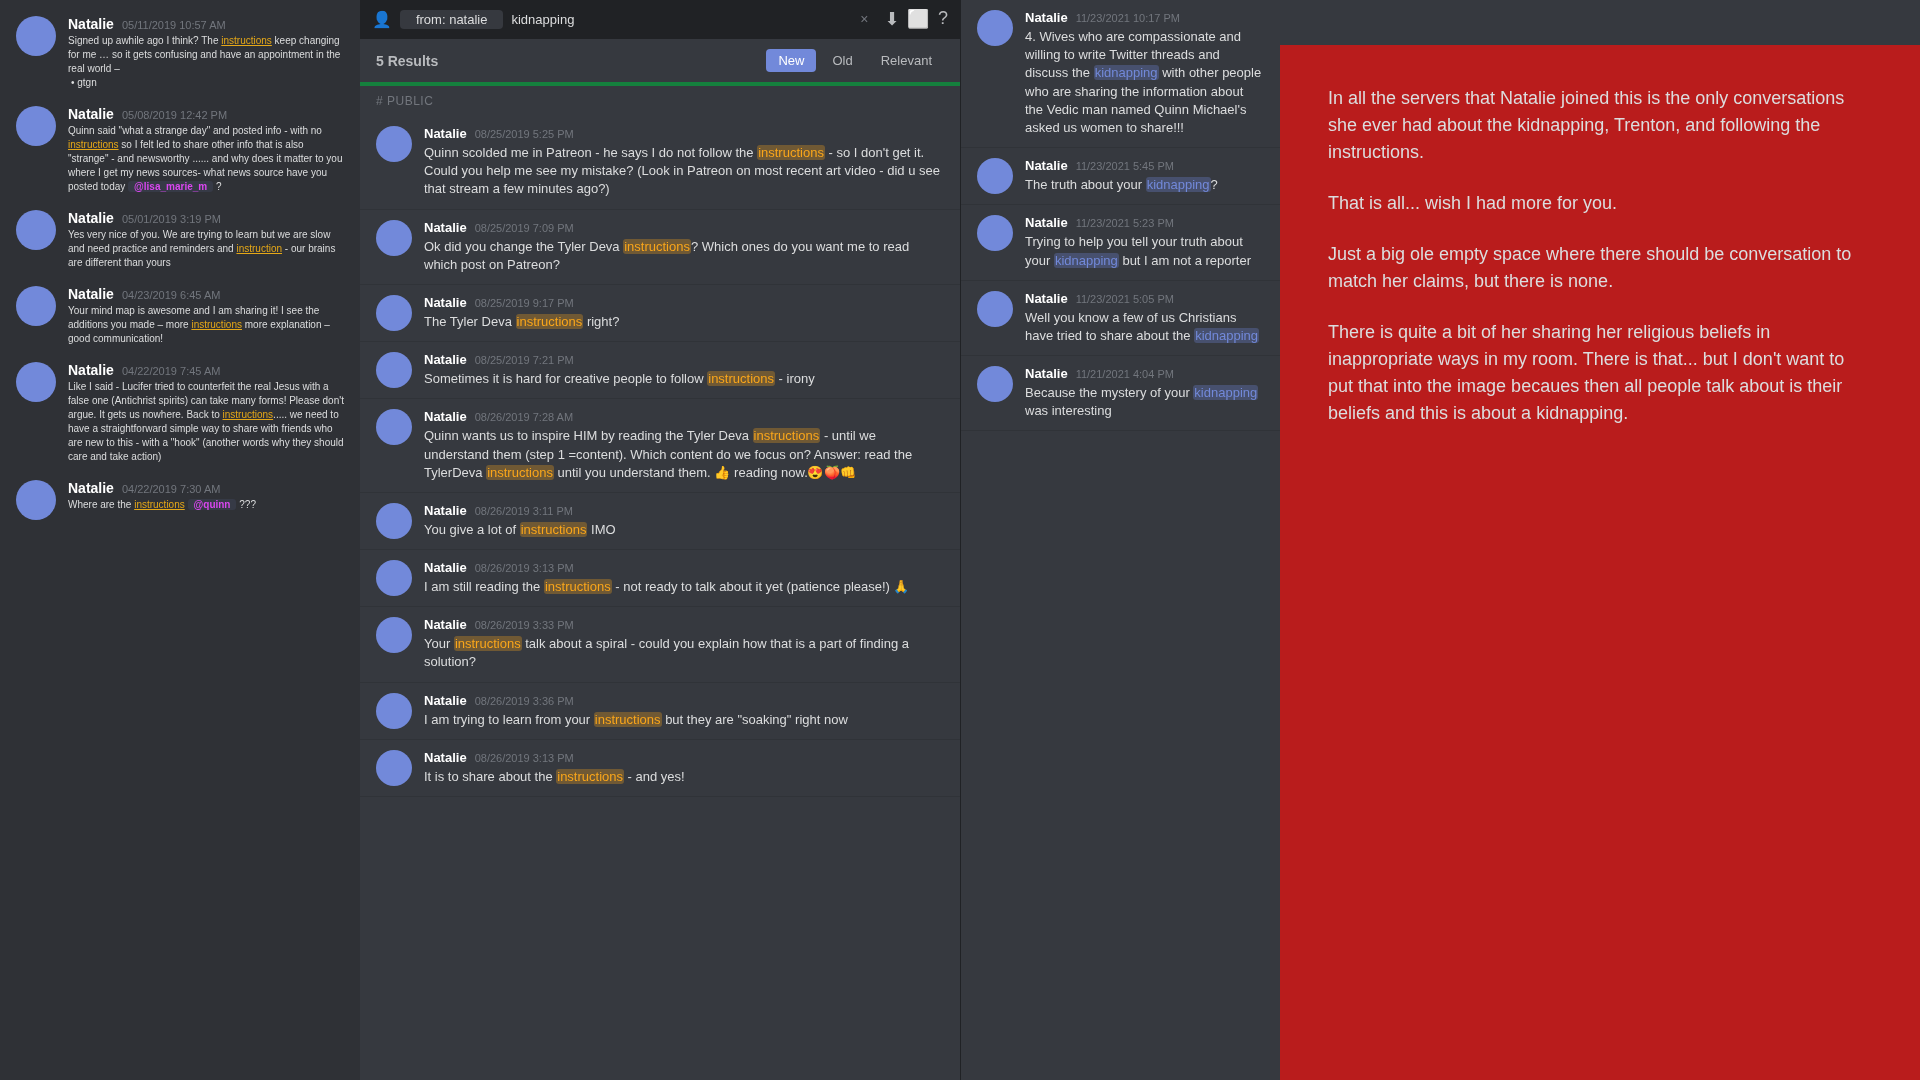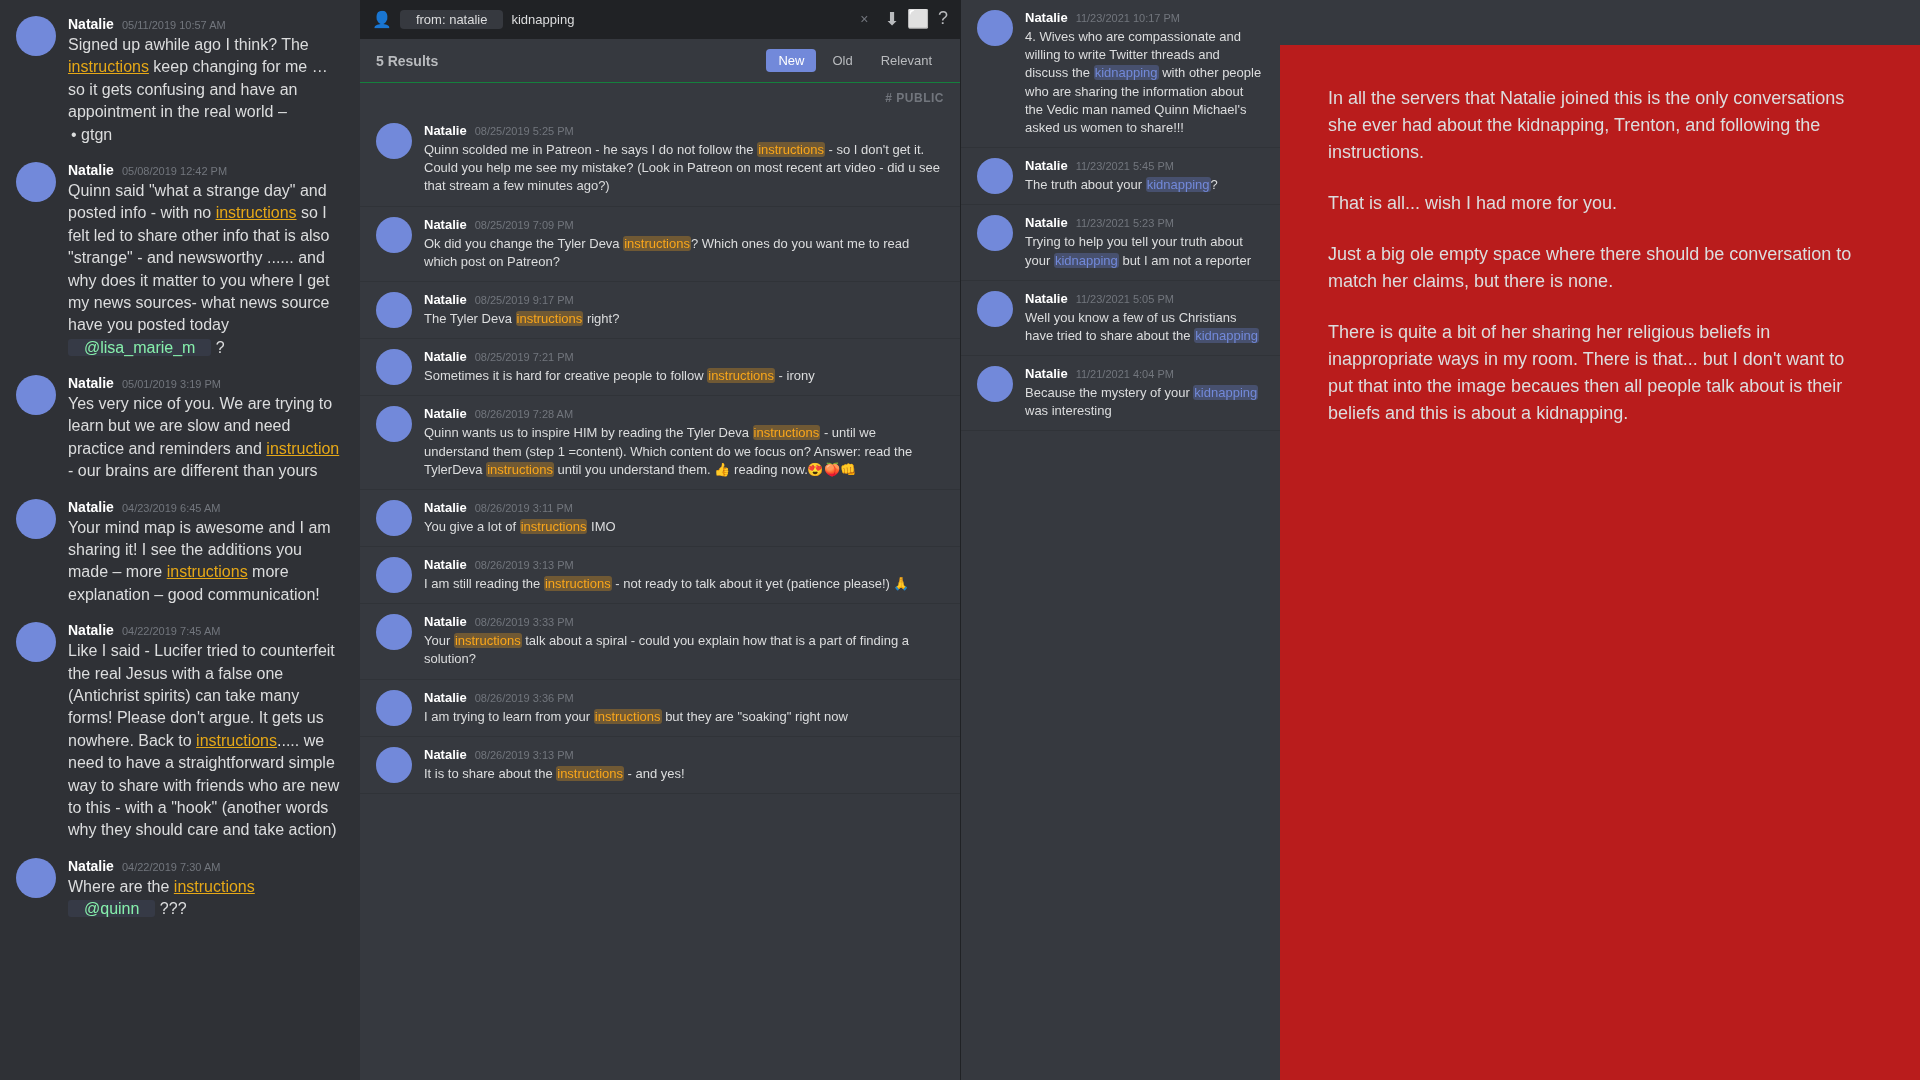--- a/index.html
+++ b/index.html
@@ -46,32 +46,33 @@
       color: #ffffff;
       font-weight: 600;
       font-size: 14px;
     }
     .timestamp {
       color: #72767d;
       font-size: 11px;
     }
     .message-text {
       color: #dcddde;
-      font-size: 16px;
+      font-size: 10px;
       line-height: 1.4;
     }
     .highlight-yellow {
       color: #e6a817;
       text-decoration: underline;
     }
     .mention {
-      color: #86efac;
+      color: #d946ef;
       background: rgba(114, 137, 218, 0.1);
       border-radius: 3px;
-      padding: 0 16px;
+      padding: 0 6px;
+      font-weight: bold;
     }
     .bullet { margin-left: 3px; }
 
     
     .middle-panel {
       width: 600px;
       background: #36393f;
       flex-shrink: 0;
       display: flex;
       flex-direction: column;
@@ -117,21 +118,21 @@
       color: #b9bbbe;
       font-size: 18px;
       cursor: pointer;
     }
 
     .results-header {
       display: flex;
       align-items: center;
       justify-content: space-between;
       padding: 10px 16px;
-      border-bottom: 1px solid #15803d;
+      border-bottom: 4px solid #15803d;
     }
     .results-count {
       color: #b9bbbe;
       font-size: 14px;
       font-weight: 600;
     }
     .filter-buttons {
       display: flex;
       gap: 4px;
     }
@@ -148,25 +149,24 @@
       color: #ffffff;
     }
     .filter-btn.inactive {
       background: transparent;
       color: #b9bbbe;
     }
 
     .channel-section {
       padding: 8px 16px;
       font-size: 12px;
-      font-weight: 700;
+      font-weight: 400;
       color: #72767d;
       text-transform: uppercase;
       letter-spacing: 0.5px;
-      text-align: right;
     }
 
     .search-results {
       overflow-y: auto;
       flex: 1;
     }
     .search-result {
       padding: 10px 16px;
       border-bottom: 1px solid rgba(0,0,0,0.1);
       display: flex;

